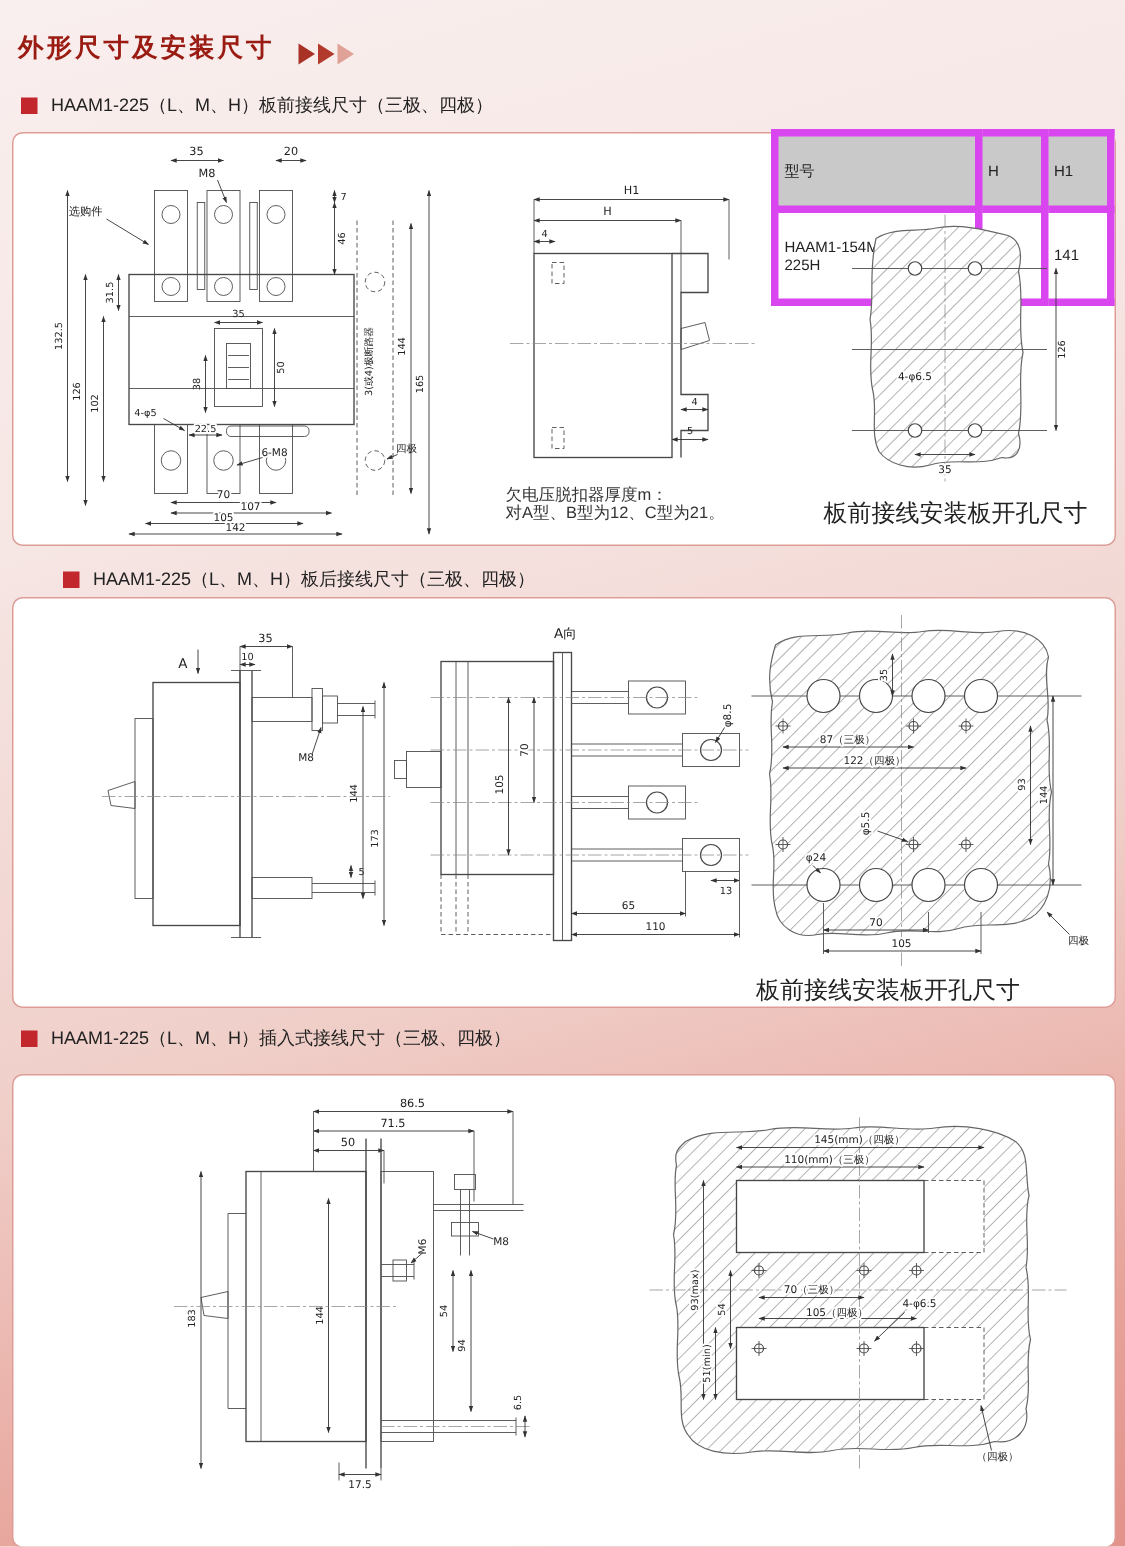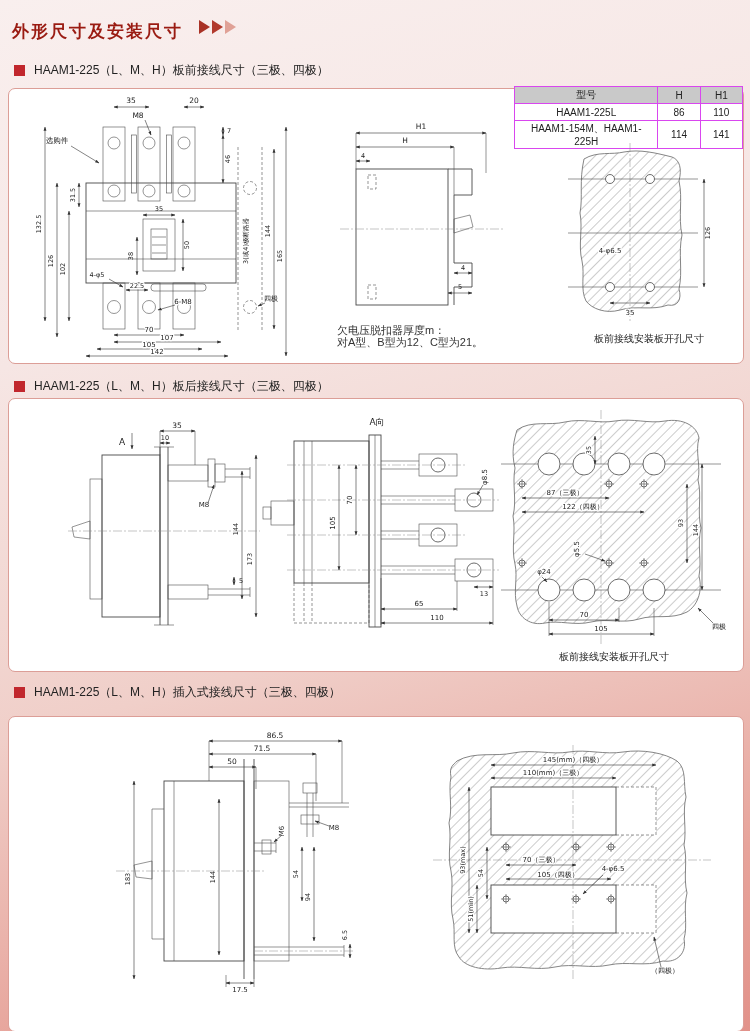--- a/index.html
+++ b/index.html
@@ -1,31 +1,31 @@
 <!DOCTYPE html>
 <html><head>
 <meta charset="utf-8">
 <style>
   html,body{margin:0;padding:0;}
   body{width:750px;height:1031px;font-family:"Liberation Sans",sans-serif;}
   .page{position:relative;width:750px;height:1031px;overflow:hidden;
     background:linear-gradient(165deg,#f9efee 0%,#f6e6e4 30%,#f0cfc9 60%,#e7a49b 85%,#e2928a 100%);}
-  .title-row{position:absolute;top:20px;left:12px;display:flex;align-items:flex-start;}
+  .title-row{position:absolute;top:20px;left:12px;display:flex;align-items:flex-end;}
   .page-title{font-size:17px;font-weight:bold;color:#9a1b12;letter-spacing:2px;margin:0;}
   .tri{width:0;height:0;border-top:7px solid transparent;border-bottom:7px solid transparent;margin-left:2px;display:inline-block;}
   .arrows{margin-left:14px;display:flex;align-items:center;}
   .sec-head{position:absolute;left:14px;display:flex;align-items:center;font-size:12px;color:#222;}
   .sec-head .sq{width:11px;height:11px;background:#c1272d;margin-right:9px;flex:none;}
   .panel{position:absolute;left:8px;width:734px;background:#fff;border:1px solid #dc9e97;border-radius:7px;}
   .spec-table{position:absolute;border-collapse:collapse;font-size:10px;color:#222;background:#fff;}
-  .spec-table th,.spec-table td{border:1px solid #d946ef;text-align:center;padding:1px 4px;height:14px;}
+  .spec-table th,.spec-table td{border:5px solid #d946ef;text-align:left;padding:16px 4px;height:14px;}
   .spec-table th{background:#c9c9c9;font-weight:normal;}
   .col-model{width:150px;} .col-h{width:36px;} .col-h1{width:36px;}
   .note{position:absolute;font-size:11px;color:#333;line-height:12px;}
-  .caption{position:absolute;font-size:10px;color:#222;text-align:center;}
+  .caption{position:absolute;font-size:16px;color:#222;text-align:left;}
   svg{position:absolute;overflow:visible;}
   .ln{fill:none;stroke:#474747;stroke-width:0.9;}
   .l2{fill:none;stroke:#4d4d4d;stroke-width:0.6;}
   .dsh{stroke-dasharray:3 2;}
   .cl{fill:none;stroke:#8a8a8a;stroke-width:0.5;stroke-dasharray:9 2 2 2;}
   .dim{stroke:#333;stroke-width:0.6;fill:none;}
   .hole{fill:#fff;stroke:#474747;stroke-width:0.8;}
   text.d{font-family:"DejaVu Sans","Liberation Sans",sans-serif;font-size:7.5px;fill:#222;text-anchor:middle;}
   text.s6{font-size:6.5px;} text.s7{font-size:7px;} text.s9{font-size:9px;}
   text.bg{paint-order:stroke;stroke:#fff;stroke-width:2.5px;stroke-linejoin:round;}
@@ -50,25 +50,20 @@
   </div>
 
   <div class="panel" style="top:88px;height:274px;">
 
     <table class="spec-table" style="left:505px;top:-3px;">
       <tbody>
           <tr>
         <th class="col-model">型号</th>
         <th class="col-h">H</th>
         <th class="col-h1">H1</th>
-      </tr>
-      <tr>
-        <td>HAAM1-225L</td>
-        <td>86</td>
-        <td>110</td>
       </tr>
       <tr>
         <td>HAAM1-154M、HAAM1-225H</td>
         <td>114</td>
         <td>141</td>
       </tr>
     </tbody>
       </table>
 
     <svg style="left:22px;top:2px;" width="262" height="268" viewBox="0 0 262 268">
@@ -209,21 +204,21 @@
         <circle class="hole" cx="98" cy="148" r="4.5"></circle>
       <line class="dim" x1="152" y1="40" x2="152" y2="148" marker-start="url(#a3)" marker-end="url(#a3)"></line>
       <text class="d s6" transform="rotate(-90 158 94)" x="158" y="94">126</text>
       <line class="dim" x1="58" y1="164" x2="98" y2="164" marker-start="url(#a3)" marker-end="url(#a3)"></line>
       <text class="d s7 bg" x="78" y="176">35</text>
       <text class="d s7 bg" x="58" y="114">4-φ6.5</text>
     </svg>
     <div class="caption" style="left:540px;top:243px;width:200px;">板前接线安装板开孔尺寸</div>
   </div>
 
-  <div class="sec-head" style="top:378px;">
+  <div class="sec-head" style="top:378px;margin-left:28px;">
     <span class="sq"></span>
     <span>HAAM1-225（L、M、H）板后接线尺寸（三极、四极）</span>
   </div>
 
   <div class="panel" style="top:398px;height:272px;">
 
     <svg style="left:55px;top:20px;" width="200" height="217" viewBox="0 0 200 217">
       <defs>
         <marker id="a4" viewBox="0 0 10 10" refX="9" refY="5" markerWidth="7" markerHeight="7" orient="auto-start-reverse">
           <path d="M0,1.5L10,5L0,8.5z" fill="#333"></path>

